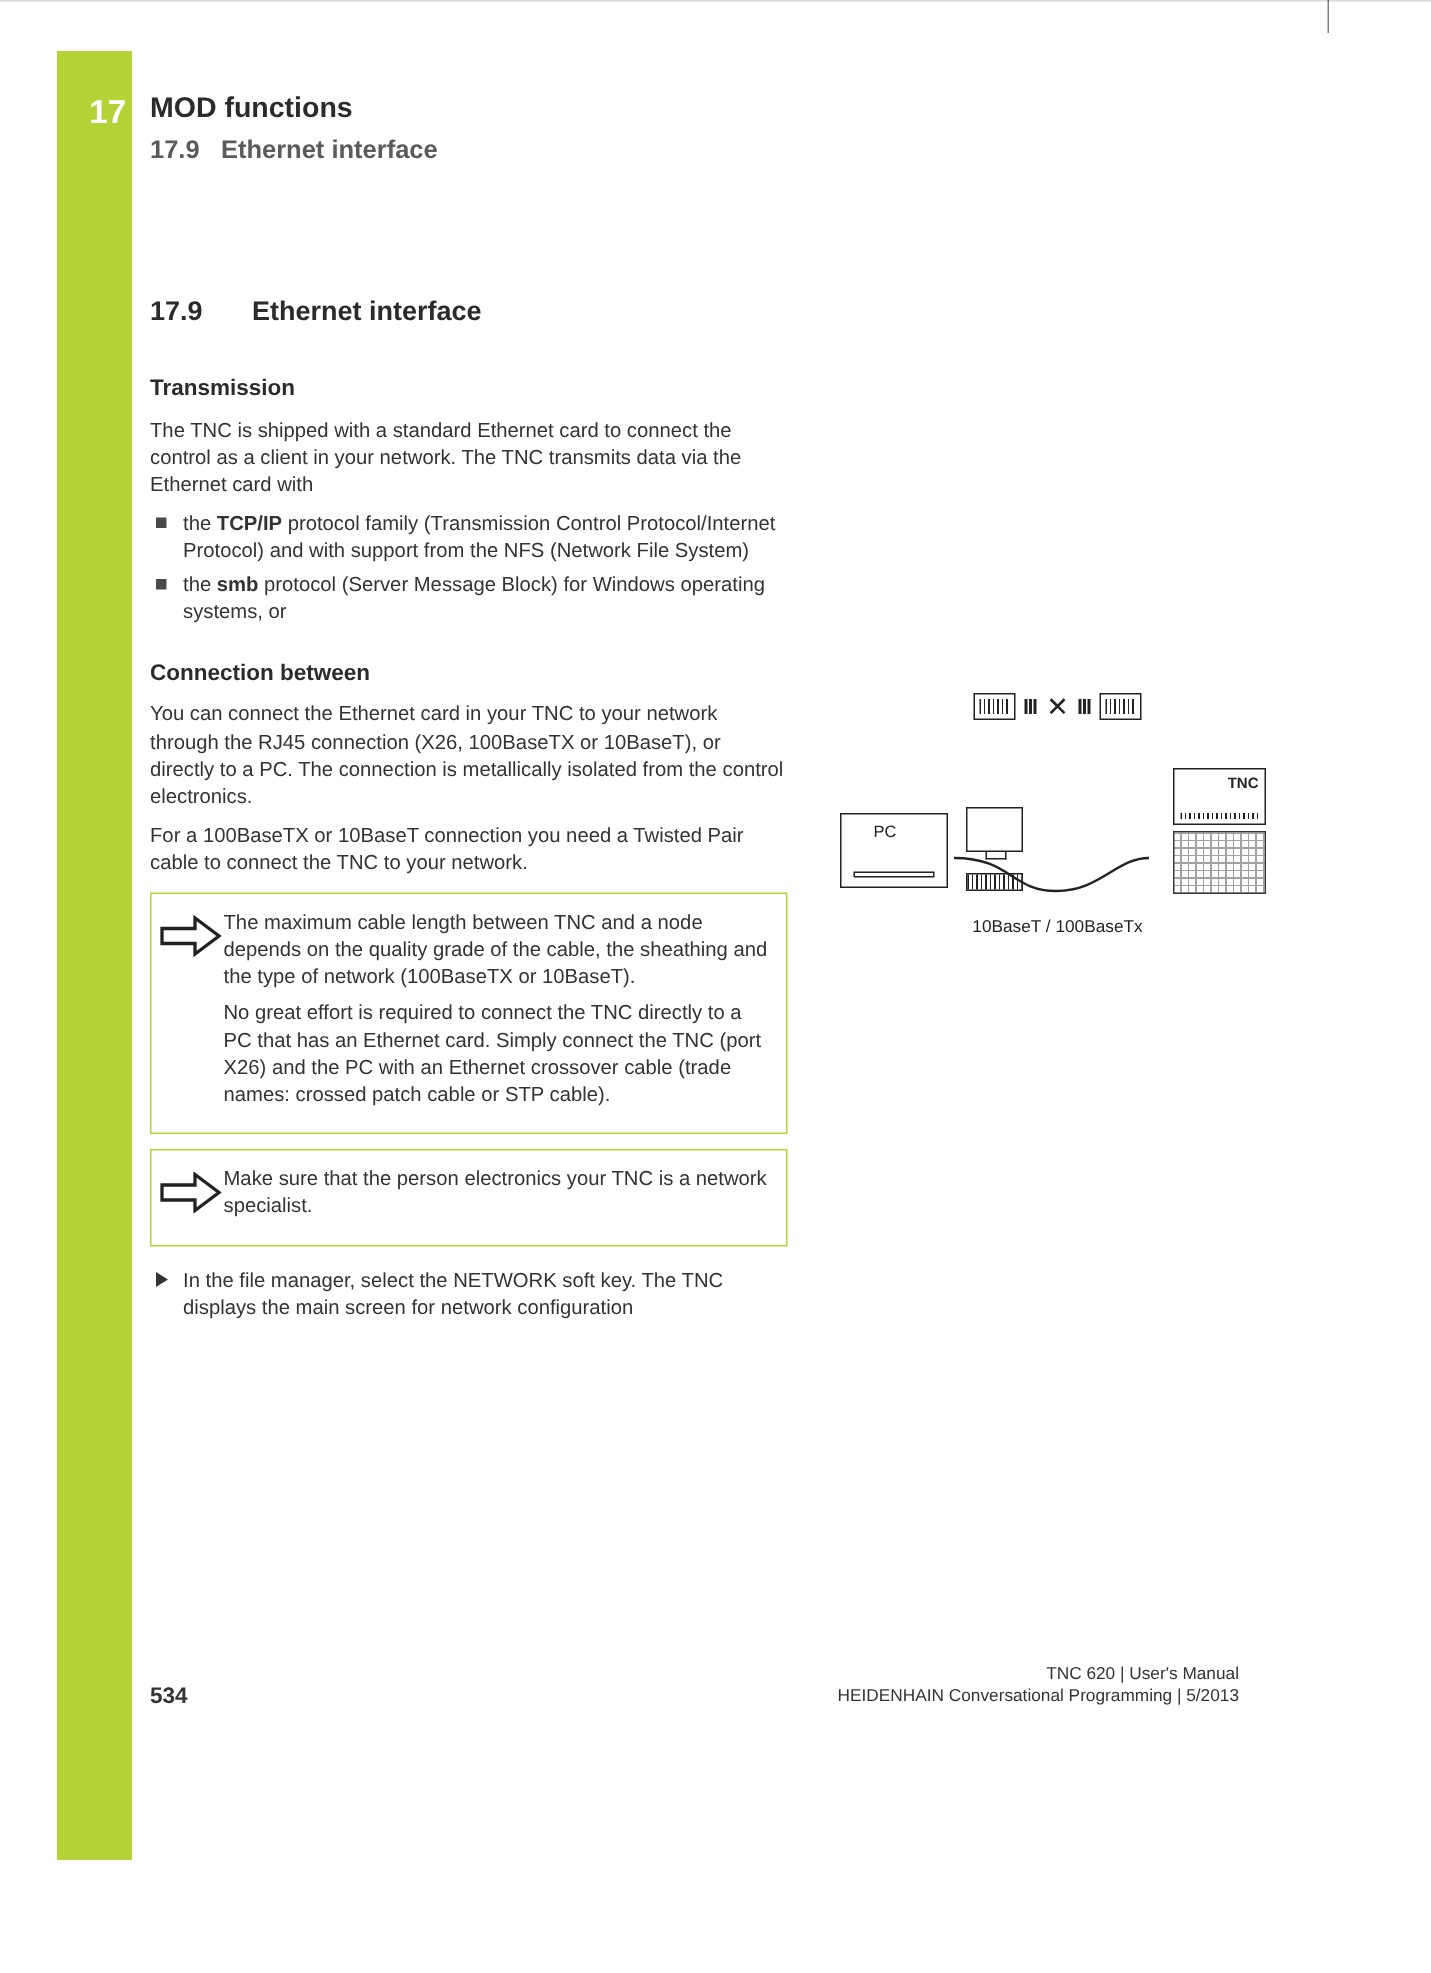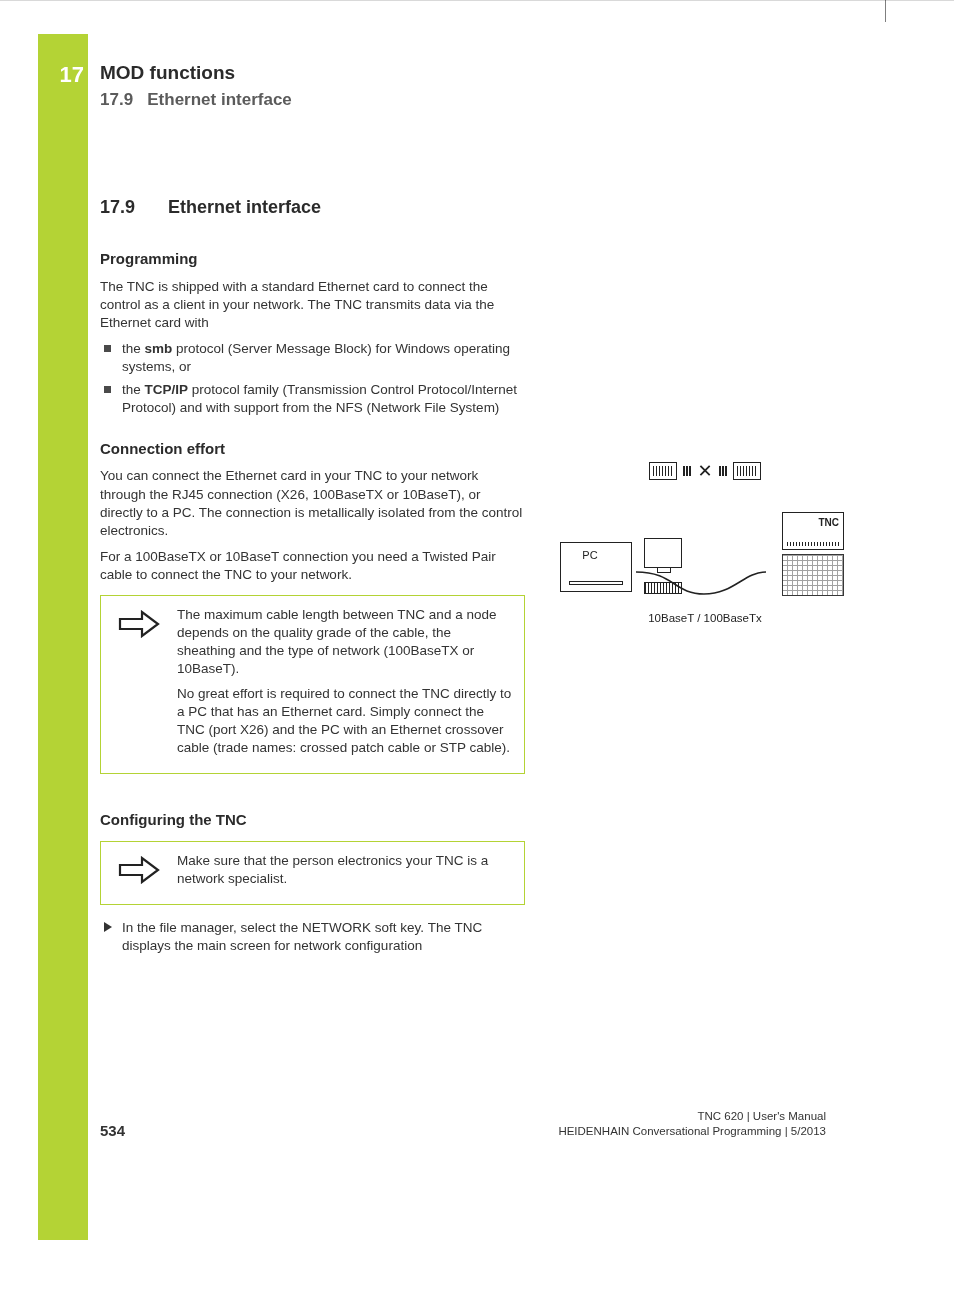--- a/index.html
+++ b/index.html
@@ -82,24 +82,23 @@
   ul.tri li { position: relative; padding-left: 22px; margin-bottom: 10px;}
   ul.tri li::before {
     content: ""; position: absolute; left: 4px; top: 3px;
     width: 0; height: 0;
     border-top: 5px solid transparent;
     border-bottom: 5px solid transparent;
     border-left: 8px solid #333;
   }
   .notebox {
     border: 1px solid #b4d335;
-    padding: 10px 12px 10px 16px;
+    padding: 10px 12px 10px 4px;
     margin-top: 10px;
     display: flex;
-    gap: 16px;
   }
   .notebox .arrow {
     flex: 0 0 44px;
     display:flex; align-items:flex-start; justify-content:center;
     padding-top:4px;
   }
   .notebox .txt { flex: 1; font-size: 13.5px; line-height:1.35;}
   .notebox .txt p { margin-bottom: 6px; }
   .arrow svg { width: 42px; height: 28px; }
   b { font-weight: 700; }
@@ -164,44 +163,43 @@
   <div class="hdr-sub">
     <span>17.9</span>&nbsp;&nbsp;&nbsp;<span>Ethernet interface</span>
   </div>
 
   <div class="content">
 
     <div class="h2">
       <span class="secnum">17.9</span><span>Ethernet interface</span>
     </div>
 
-    <div class="h3">Programming</div>
+    <div class="h3">Transmission</div>
     <p class="para">The TNC is shipped with a standard Ethernet card to connect the control as a client in your network. The TNC transmits data via the Ethernet card with</p>
     <ul class="sq">
+      <li><span>the </span><b>TCP/IP</b><span> protocol family (Transmission Control Protocol/Internet Protocol) and with support from the NFS (Network File System)</span></li>
       <li><span>the </span><b>smb</b><span> protocol (Server Message Block) for Windows operating systems, or</span></li>
-      <li><span>the </span><b>TCP/IP</b><span> protocol family (Transmission Control Protocol/Internet Protocol) and with support from the NFS (Network File System)</span></li>
     </ul>
 
-    <div class="h3">Connection effort</div>
+    <div class="h3">Connection between</div>
     <p class="para">You can connect the Ethernet card in your TNC to your network through the RJ45 connection (X26, 100BaseTX or 10BaseT), or directly to a PC. The connection is metallically isolated from the control electronics.</p>
     <p class="para">For a 100BaseTX or 10BaseT connection you need a Twisted Pair cable to connect the TNC to your network.</p>
 
     <div class="notebox">
       <div class="arrow">
         <svg viewBox="0 0 42 28">
             <path d="M2 9 H24 V2 L40 14 L24 26 V19 H2 Z" fill="none" stroke="#222" stroke-width="2.2"></path>
           </svg>
       </div>
       <div class="txt">
         <p>The maximum cable length between TNC and a node depends on the quality grade of the cable, the sheathing and the type of network (100BaseTX or 10BaseT).</p>
         <p>No great effort is required to connect the TNC directly to a PC that has an Ethernet card. Simply connect the TNC (port X26) and the PC with an Ethernet crossover cable (trade names: crossed patch cable or STP cable).</p>
       </div>
     </div>
 
-    <div class="h3" style="margin-top:36px">Configuring the TNC</div>
 
     <div class="notebox">
       <div class="arrow">
         <svg viewBox="0 0 42 28">
             <path d="M2 9 H24 V2 L40 14 L24 26 V19 H2 Z" fill="none" stroke="#222" stroke-width="2.2"></path>
           </svg>
       </div>
       <div class="txt">
         <p>Make sure that the person electronics your TNC is a network specialist.</p>
       </div>

